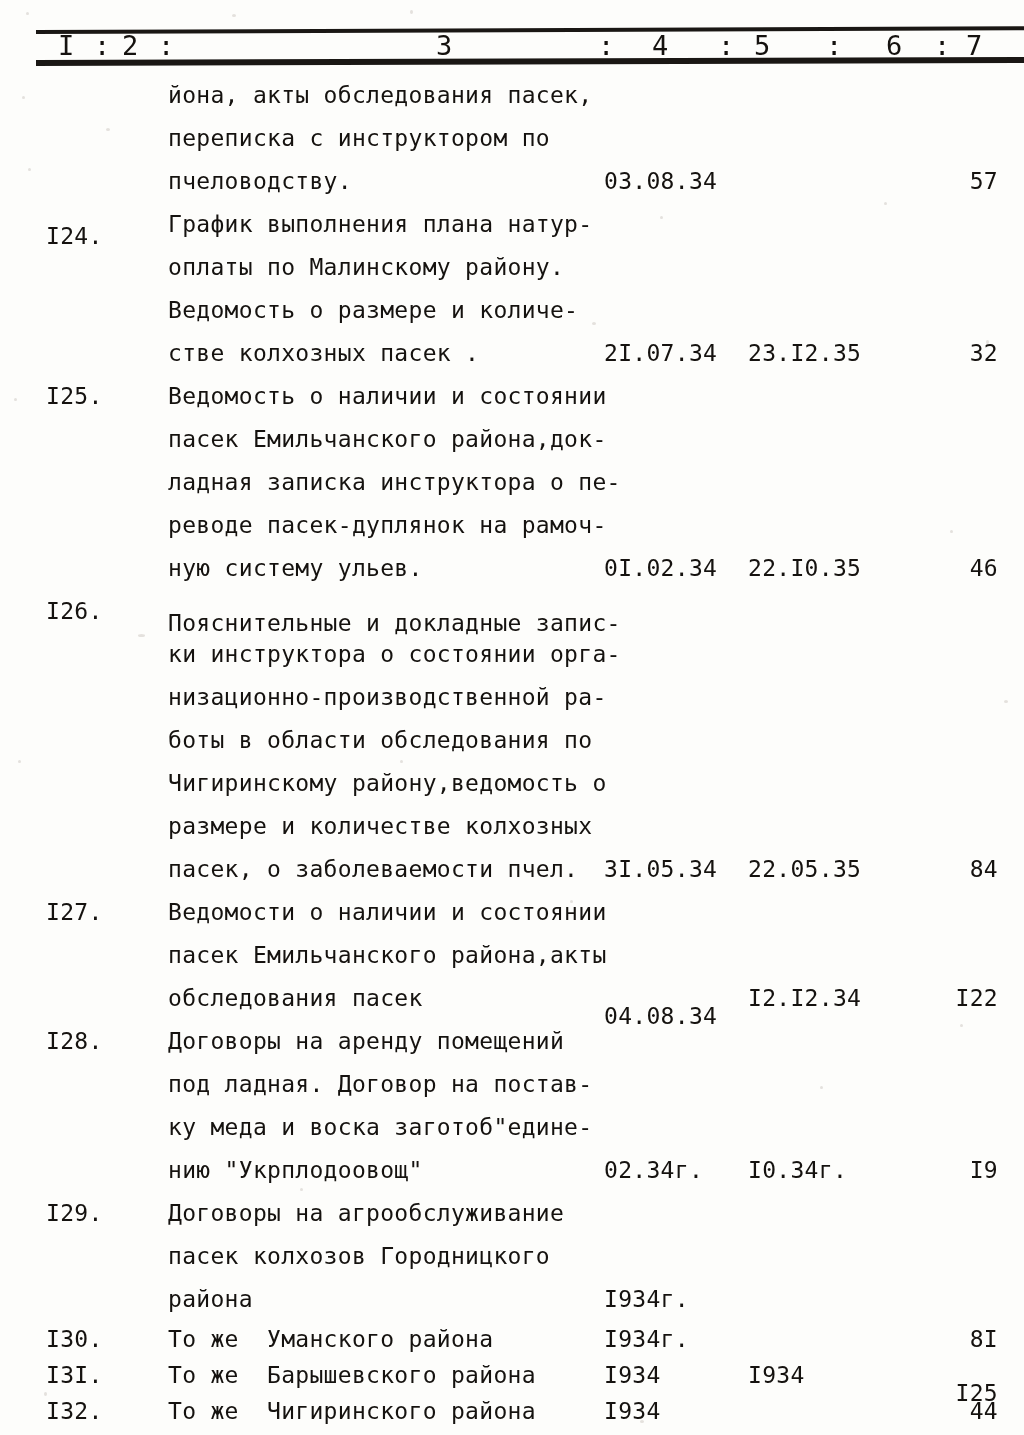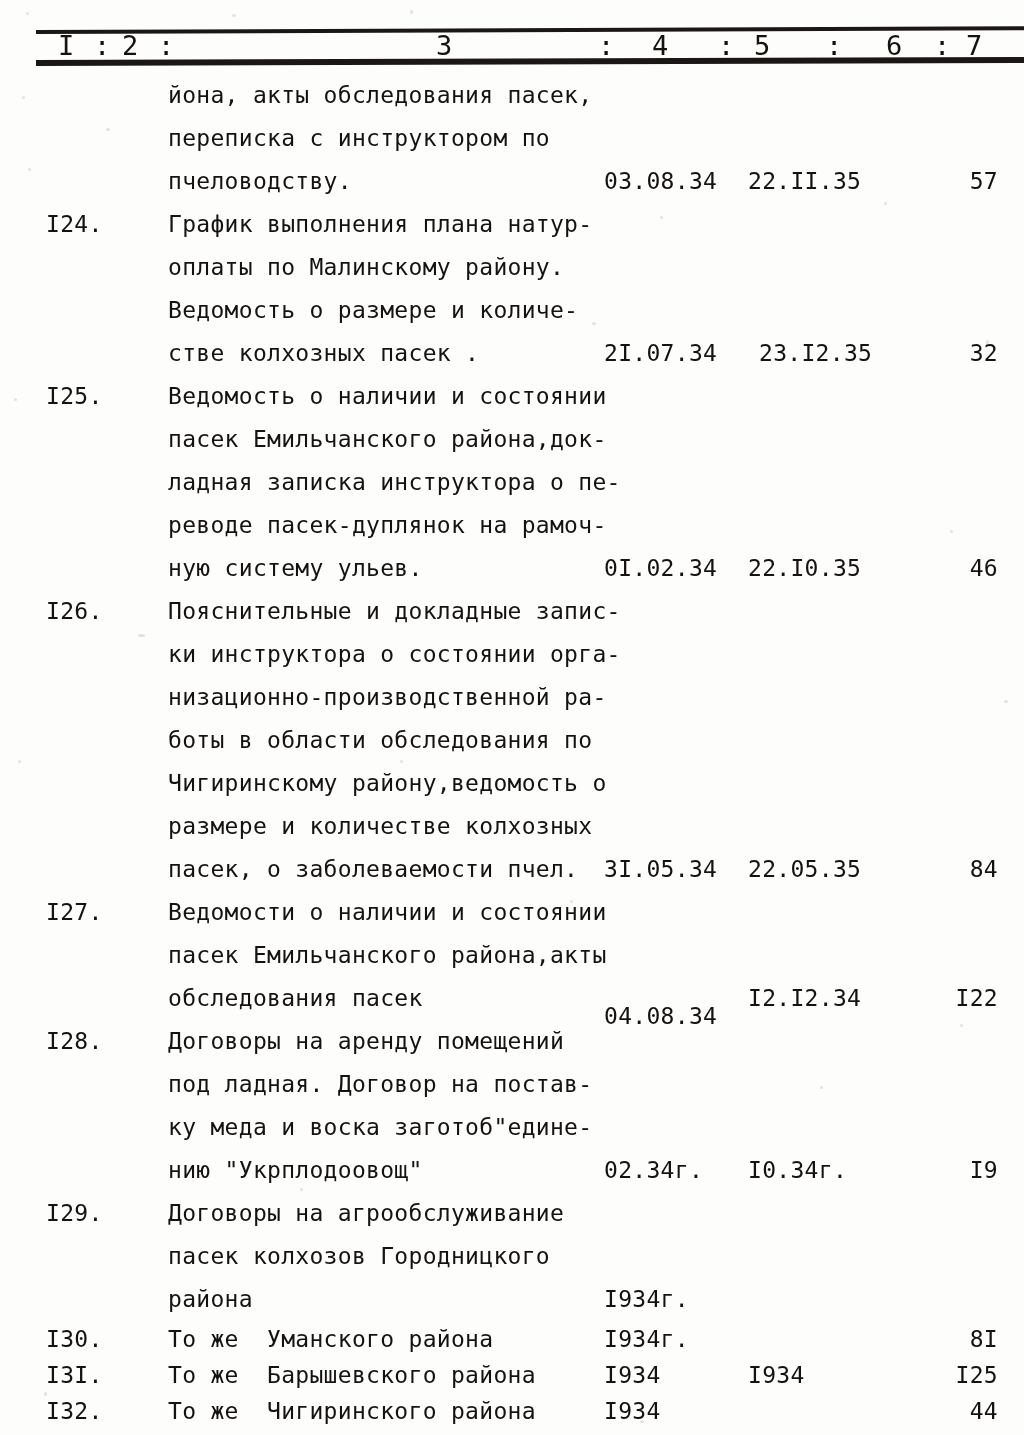--- a/index.html
+++ b/index.html
@@ -110,47 +110,46 @@
       <span class="hdr-cell" style="left: 790px;">:</span>
       <span class="hdr-cell" style="left: 898px;">:</span>
     </div>
 
   <div class="body" id="table-body">
       <div class="row" style="height: 129px;">
         <div class="cell c-desc" style="top: 0px; line-height: 43px;">йона, акты обследования пасек,</div>
         <div class="cell c-desc" style="top: 43px; line-height: 43px;">переписка с инструктором по</div>
         <div class="cell c-desc" style="top: 86px; line-height: 43px;">пчеловодству.</div>
         <div class="cell c-date1" style="top: 86px; line-height: 43px;">03.08.34</div>
-        <div class="cell c-date2" style="top: 86px; line-height: 43px;">22.II.35</div>
         <div class="cell c-qty" style="top: 86px; line-height: 43px;">57</div>
       </div>
       <div class="row" style="height: 172px;">
-        <div class="cell c-num" style="top: 0px; line-height: 43px;">I24.</div>
+        <div class="cell c-num" style="top: 12px; line-height: 43px;">I24.</div>
         <div class="cell c-desc" style="top: 0px; line-height: 43px;">График выполнения плана натур-</div>
         <div class="cell c-desc" style="top: 43px; line-height: 43px;">оплаты по Малинскому району.</div>
         <div class="cell c-desc" style="top: 86px; line-height: 43px;">Ведомость о размере и количе-</div>
         <div class="cell c-desc" style="top: 129px; line-height: 43px;">стве колхозных пасек .</div>
         <div class="cell c-date1" style="top: 129px; line-height: 43px;">2I.07.34</div>
-        <div class="cell c-date2" style="top: 129px; line-height: 43px; margin-left: 11px;">23.I2.35</div>
+        <div class="cell c-date2" style="top: 129px; line-height: 43px;">23.I2.35</div>
         <div class="cell c-qty" style="top: 129px; line-height: 43px;">32</div>
       </div>
       <div class="row" style="height: 215px;">
         <div class="cell c-num" style="top: 0px; line-height: 43px;">I25.</div>
         <div class="cell c-desc" style="top: 0px; line-height: 43px;">Ведомость о наличии и состоянии</div>
         <div class="cell c-desc" style="top: 43px; line-height: 43px;">пасек Емильчанского района,док-</div>
         <div class="cell c-desc" style="top: 86px; line-height: 43px;">ладная записка инструктора о пе-</div>
         <div class="cell c-desc" style="top: 129px; line-height: 43px;">реводе пасек-дуплянок на рамоч-</div>
         <div class="cell c-desc" style="top: 172px; line-height: 43px;">ную систему ульев.</div>
         <div class="cell c-date1" style="top: 172px; line-height: 43px;">0I.02.34</div>
         <div class="cell c-date2" style="top: 172px; line-height: 43px;">22.I0.35</div>
         <div class="cell c-qty" style="top: 172px; line-height: 43px;">46</div>
       </div>
       <div class="row" style="height: 301px;">
         <div class="cell c-num" style="top: 0px; line-height: 43px;">I26.</div>
-        <div class="cell c-desc" style="top: 0px; line-height: 43px;">Пояснительные и докладные запис-</div>
+        <div class="cell c-desc" style="top: 12px; line-height: 43px;">Пояснительные и докладные запис-</div>
         <div class="cell c-desc" style="top: 43px; line-height: 43px;">ки инструктора о состоянии орга-</div>
         <div class="cell c-desc" style="top: 86px; line-height: 43px;">низационно-производственной ра-</div>
         <div class="cell c-desc" style="top: 129px; line-height: 43px;">боты в области обследования по</div>
         <div class="cell c-desc" style="top: 172px; line-height: 43px;">Чигиринскому району,ведомость о</div>
         <div class="cell c-desc" style="top: 215px; line-height: 43px;">размере и количестве колхозных</div>
         <div class="cell c-desc" style="top: 258px; line-height: 43px;">пасек, о заболеваемости пчел.</div>
         <div class="cell c-date1" style="top: 258px; line-height: 43px;">3I.05.34</div>
         <div class="cell c-date2" style="top: 258px; line-height: 43px;">22.05.35</div>
         <div class="cell c-qty" style="top: 258px; line-height: 43px;">84</div>
       </div>
@@ -184,21 +183,21 @@
         <div class="cell c-num" style="top: 0px; line-height: 36px;">I30.</div>
         <div class="cell c-desc" style="top: 0px; line-height: 36px;">То же  Уманского района</div>
         <div class="cell c-date1" style="top: 0px; line-height: 36px;">I934г.</div>
         <div class="cell c-qty" style="top: 0px; line-height: 36px;">8I</div>
       </div>
       <div class="row" style="height: 36px;">
         <div class="cell c-num" style="top: 0px; line-height: 36px;">I3I.</div>
         <div class="cell c-desc" style="top: 0px; line-height: 36px;">То же  Барышевского района</div>
         <div class="cell c-date1" style="top: 0px; line-height: 36px;">I934</div>
         <div class="cell c-date2" style="top: 0px; line-height: 36px;">I934</div>
-        <div class="cell c-qty" style="top: 0px; line-height: 36px;">I25</div>
+        <div class="cell c-qty" style="top: 18px; line-height: 36px;">I25</div>
       </div>
       <div class="row" style="height: 36px;">
         <div class="cell c-num" style="top: 0px; line-height: 36px;">I32.</div>
         <div class="cell c-desc" style="top: 0px; line-height: 36px;">То же  Чигиринского района</div>
         <div class="cell c-date1" style="top: 0px; line-height: 36px;">I934</div>
         <div class="cell c-qty" style="top: 0px; line-height: 36px;">44</div>
       </div>
       <div class="row" style="height: 36px;">
         <div class="cell c-num" style="top: 0px; line-height: 36px;">I33.</div>
         <div class="cell c-desc" style="top: 0px; line-height: 36px;">То же  Чигиринского района</div>

